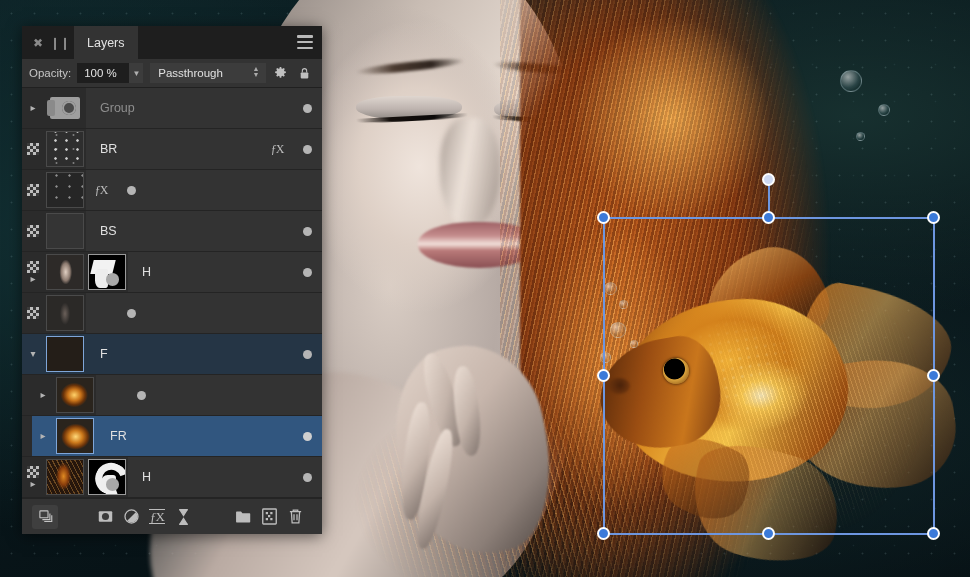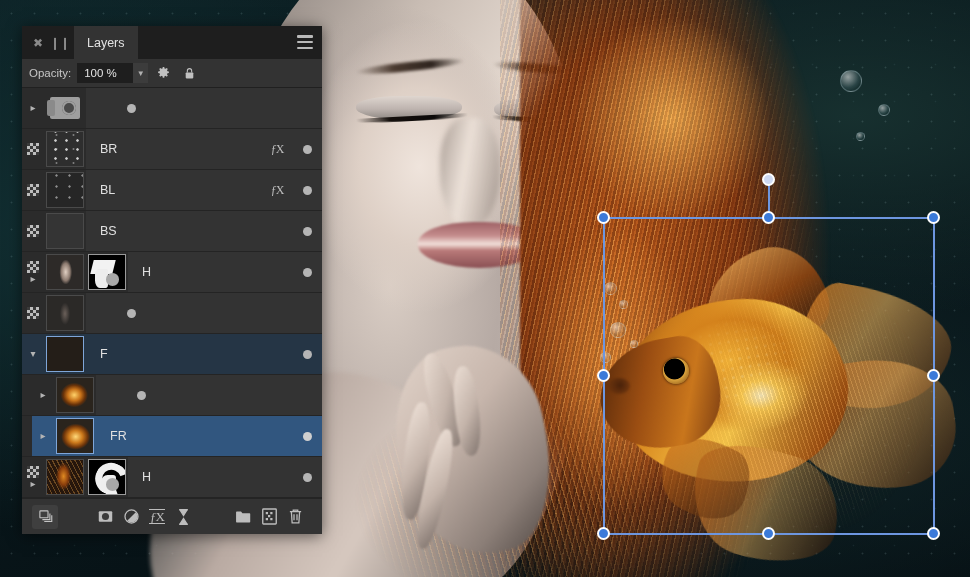--- a/index.html
+++ b/index.html
@@ -367,20 +367,27 @@
           <i></i>
       </div>
     </div>
 
     <div class="optbar">
       <span class="optlabel">Opacity:</span>
       <div class="opacity-field">
         <span>100 %</span>
       </div>
       <div class="stepper">▼</div>
+      <div class="blend">
+        <span>Passthrough</span>
+        <span class="spin">
+            <span>▲</span>
+            <span>▼</span>
+          </span>
+      </div>
       <div class="icon-btn">
         <svg width="15" height="15" viewBox="0 0 24 24" fill="#c0c0c0">
             <path d="M12 8a4 4 0 100 8 4 4 0 000-8zm0 2.5a1.5 1.5 0 110 3 1.5 1.5 0 010-3z"></path>
             <path d="M10.8 1.5h2.4l.4 2.3 1.7.7 1.9-1.3 1.7 1.7-1.3 1.9.7 1.7 2.3.4v2.4l-2.3.4-.7 1.7 1.3 1.9-1.7 1.7-1.9-1.3-1.7.7-.4 2.3h-2.4l-.4-2.3-1.7-.7-1.9 1.3-1.7-1.7 1.3-1.9-.7-1.7-2.3-.4v-2.4l2.3-.4.7-1.7-1.3-1.9 1.7-1.7 1.9 1.3 1.7-.7z"></path>
           </svg>
       </div>
       <div class="icon-btn">
         <svg width="13" height="15" viewBox="0 0 24 24" fill="none" stroke="#c0c0c0" stroke-width="2">
             <rect x="5" y="10" width="14" height="11" rx="1.5" fill="#c0c0c0" stroke="none"></rect>
             <path d="M8 10V7a4 4 0 018 0v3"></path>
@@ -389,20 +396,21 @@
     </div>
 
     <div class="layer-list" id="layer-list">
         <div class="row">
           <div class="gutter">
             <span class="arrow">▸</span>
           </div>
           <div class="thumb">
             <div class="grpicon"></div>
           </div>
+          <div class="name dim">Group</div>
           <div class="fx"></div>
           <div class="dot-cell">
             <span class="dot"></span>
           </div>
         </div>
         <div class="row">
           <div class="gutter">
             <span class="checker"></span>
           </div>
           <div class="thumb">
@@ -420,21 +428,20 @@
         </div>
         <div class="row">
           <div class="gutter">
             <span class="checker"></span>
           </div>
           <div class="thumb">
             <div class="tn">
               <div class="a-bub2"></div>
             </div>
           </div>
-          <div class="name">BL</div>
           <div class="fx">
             <span class="fxg">ƒX</span>
           </div>
           <div class="dot-cell">
             <span class="dot"></span>
           </div>
         </div>
         <div class="row">
           <div class="gutter">
             <span class="checker"></span>

